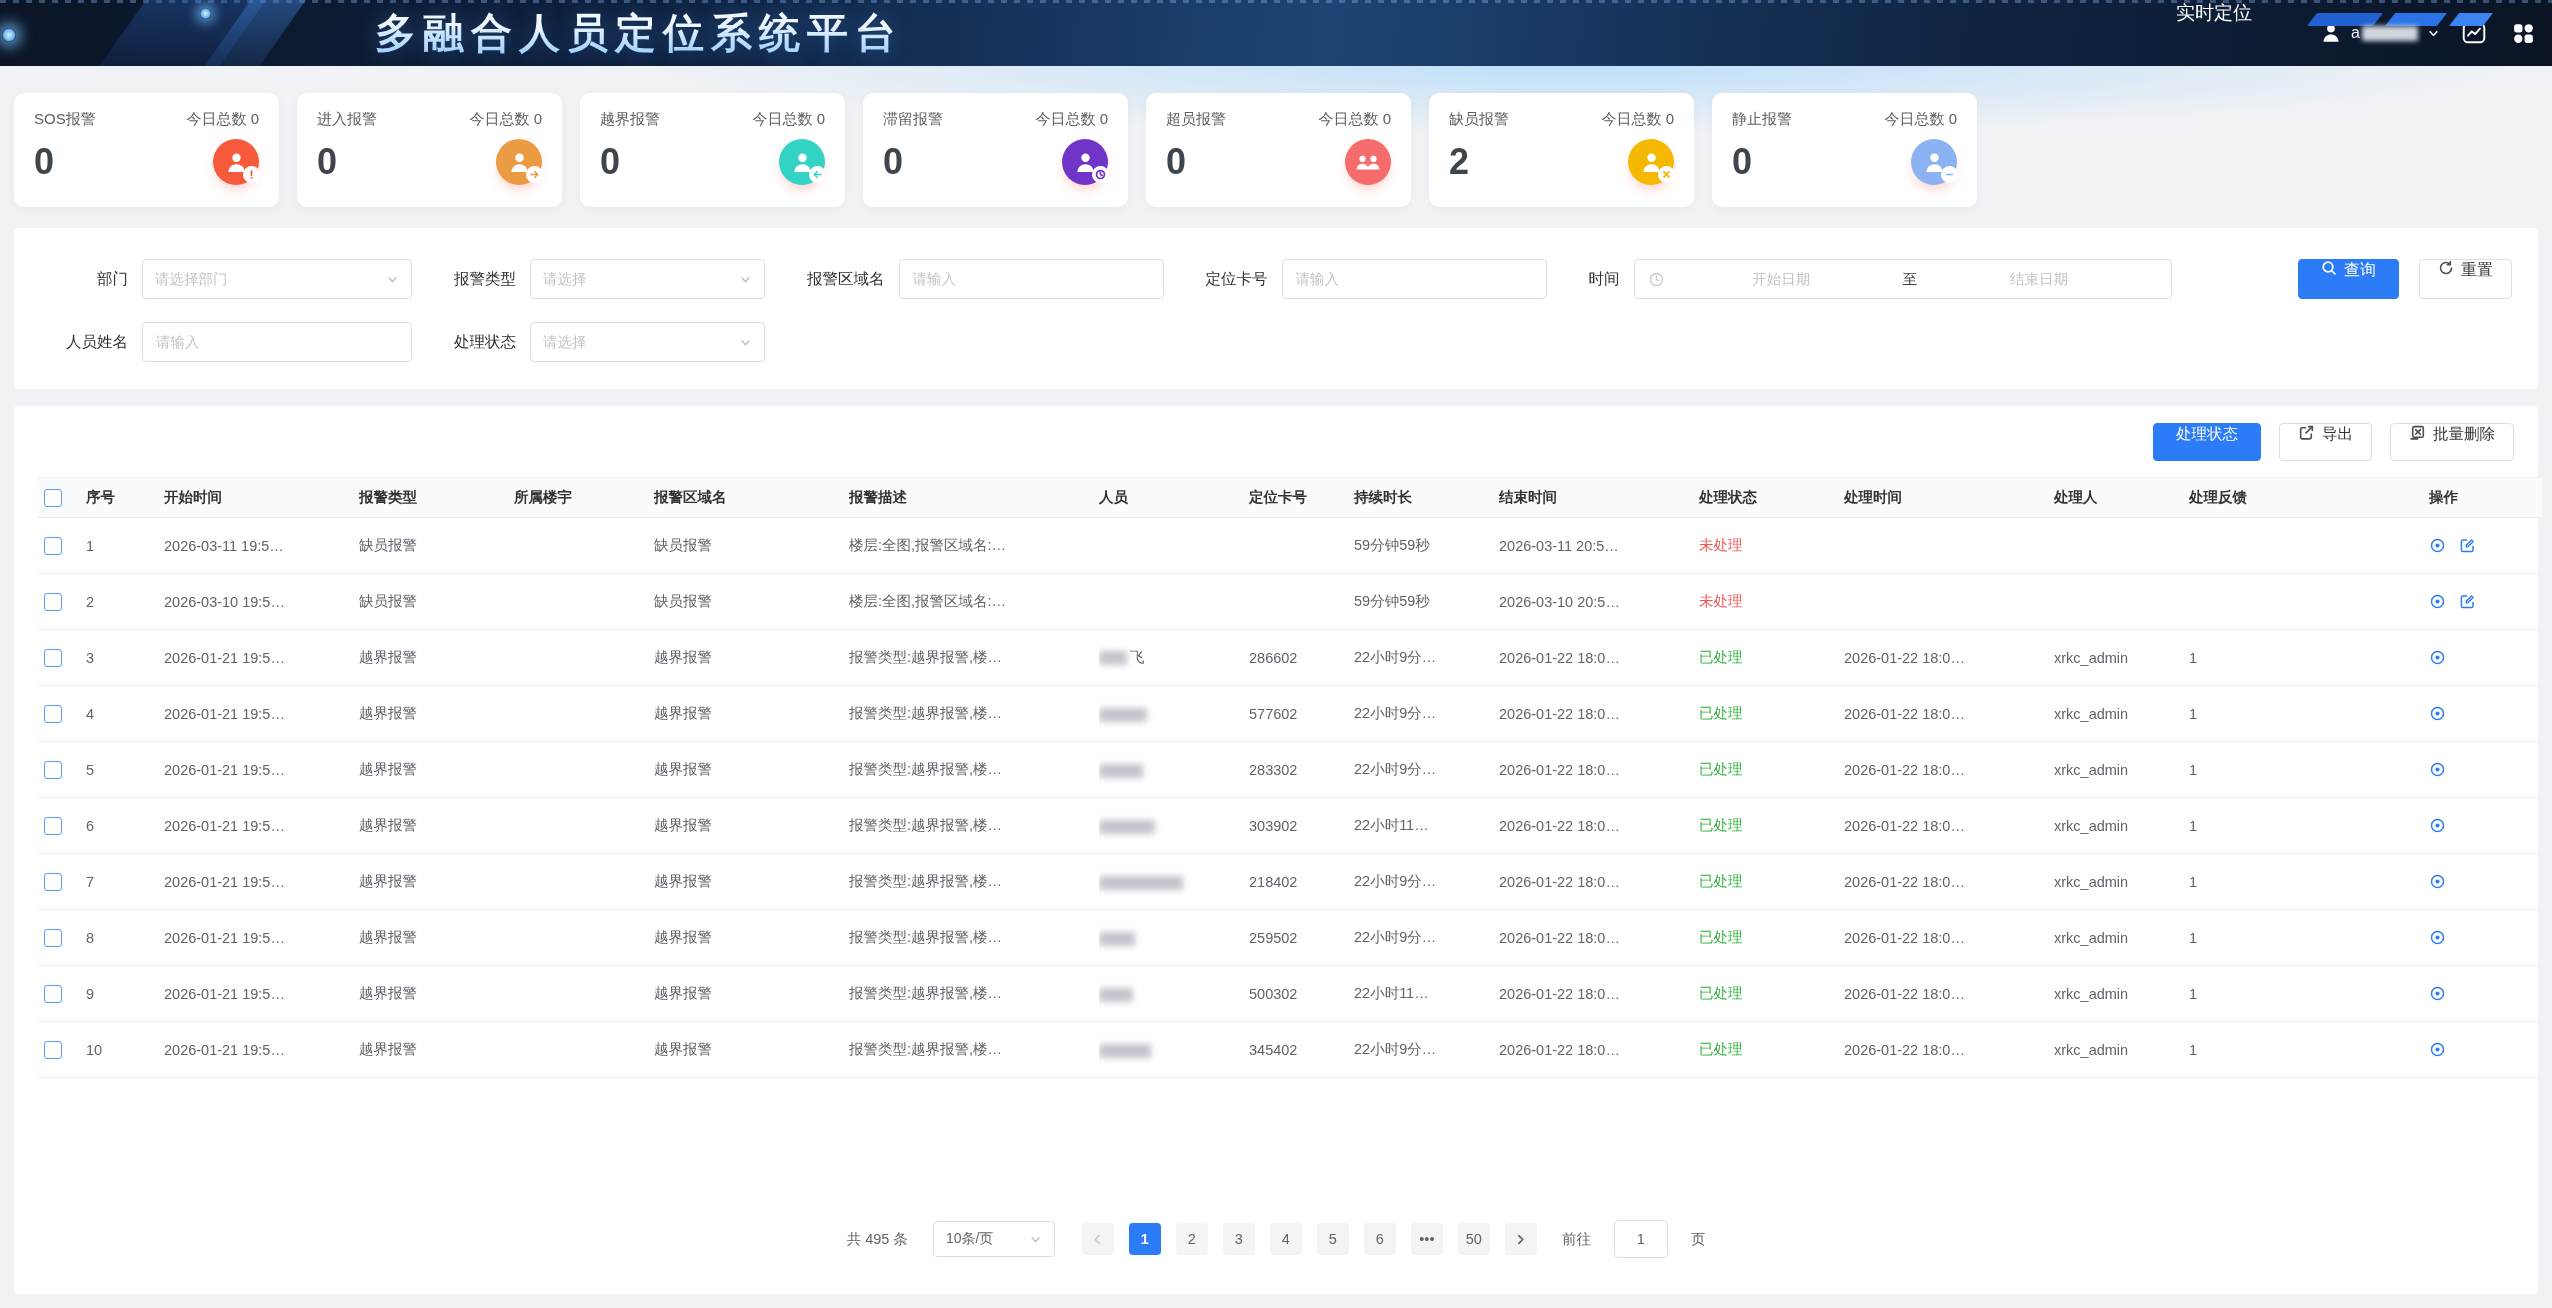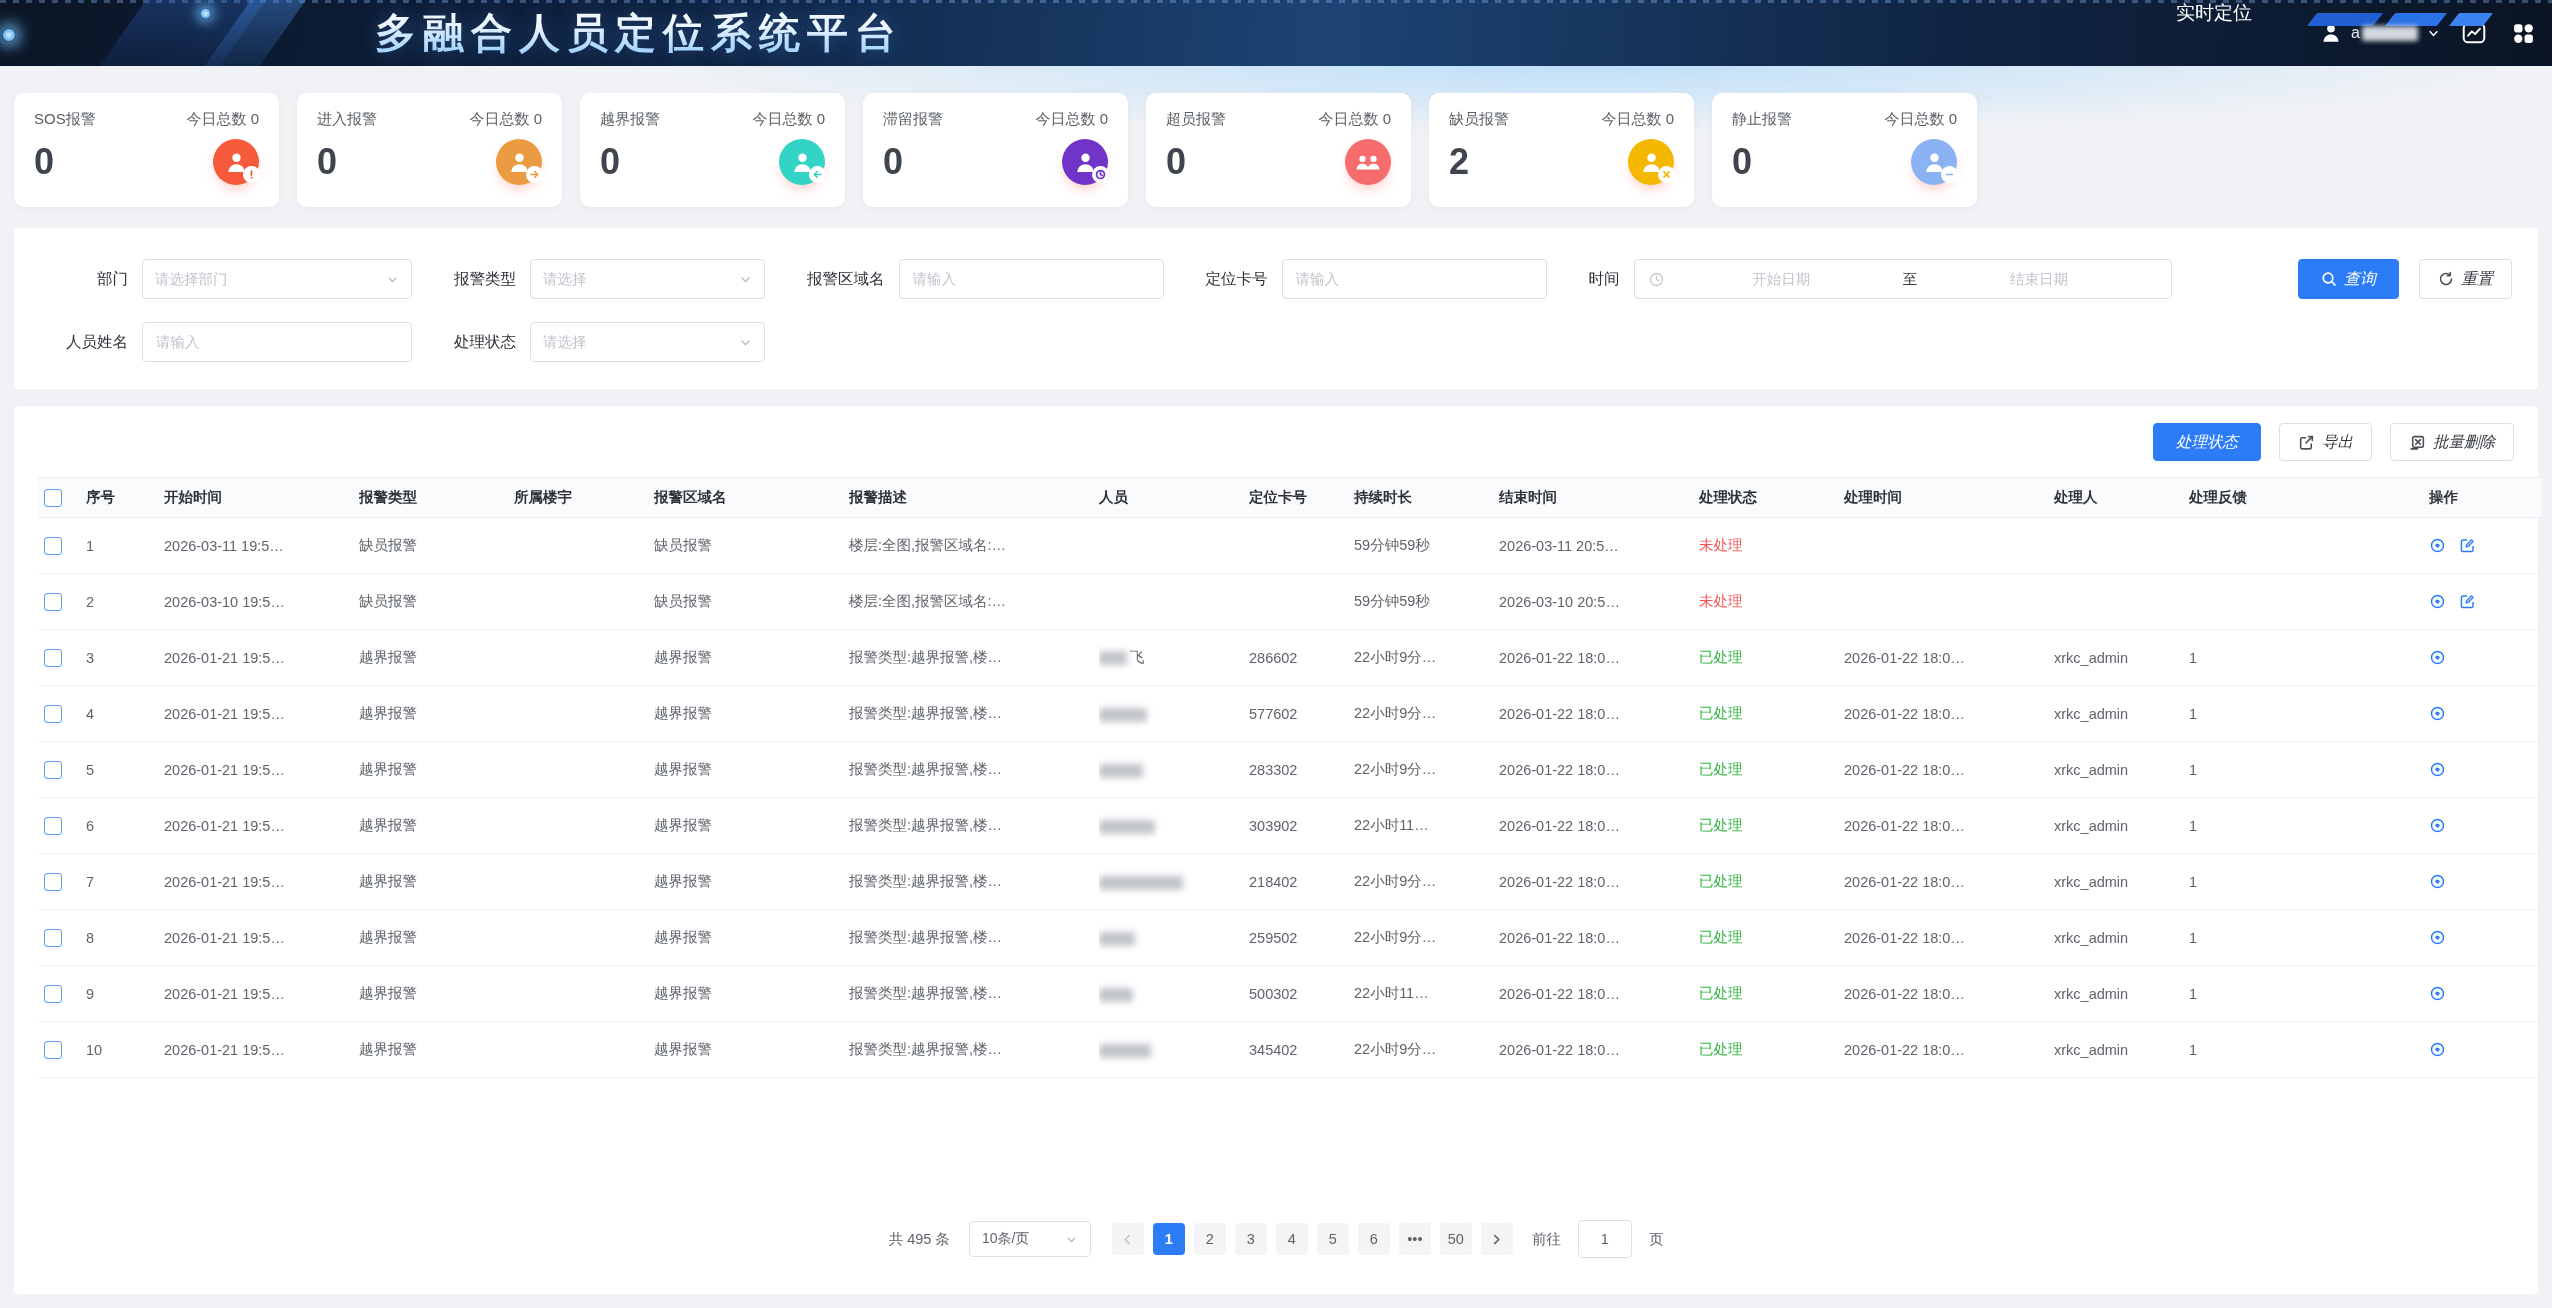--- a/index.html
+++ b/index.html
@@ -64,22 +64,22 @@
       display:flex;align-items:center;font-size:14.5px;color:#606266;}
   input.inp{padding:0 13px;outline:none;width:265px;}
   input.inp::placeholder{color:#bfc4cc;}
   .sel{padding:0 12px;justify-content:space-between;cursor:pointer;}
   .sel .ph{color:#bfc4cc;}
   .sel svg,.drange svg{flex:0 0 auto;}
   .w270{width:270px;} .w235{width:235px;} .w265{width:265px;}
   .drange{width:538px;padding:0 14px;color:#bfc4cc;}
   .drange .sep{color:#3a3f45;margin:0 4px;}
   .drange .dph{flex:1;text-align:center;}
-  .btn{height:40px;border-radius:4px;display:flex;align-items:center;justify-content:center;font-size:16px;
-      cursor:pointer;box-sizing:border-box;gap:7px;font-style:italic;}
+  .btn{height:40px;border-radius:4px;display:flex;justify-content:center;font-size:16px;
+      cursor:pointer;box-sizing:border-box;gap:7px;}
   .btn-primary{background:#2b7cf6;color:#fff;border:1px solid #2b7cf6;padding:0 22px;}
   .btn-plain{background:#fff;color:#33383f;border:1px solid #dcdfe6;padding:0 18px;}
   .f-actions{margin-left:auto;display:flex;gap:20px;}
 
   
   .table-panel{flex:1;margin:0 14px 14px;background:#fff;border-radius:4px;position:relative;z-index:1;
       padding:17px 24px 0;box-sizing:border-box;}
   .toolbar{display:flex;justify-content:flex-end;gap:18px;margin-bottom:16px;}
   .btn-sm{height:38px;font-size:15.5px;}
   table{width:100%;border-collapse:collapse;table-layout:fixed;}
@@ -90,21 +90,21 @@
   td{font-size:14.5px;color:#5e646b;}
   .cb{width:16px;height:16px;border:1px solid #5a9cf8;border-radius:3px;background:#fff;cursor:pointer;margin-left:6px;}
   .status{font-size:14.5px;}
   .status.pending{color:#f45454;}
   .status.done{color:#2eb33a;}
   .mask{display:inline-block;height:14px;border-radius:2px;background:#c2c5cb;filter:blur(3px);vertical-align:middle;}
   .op-icon{display:inline-flex;width:17px;height:17px;margin-right:13px;cursor:pointer;vertical-align:middle;}
   .op-icon svg{width:100%;height:100%;}
 
   
-  .pager{position:absolute;left:0;right:0;bottom:36px;display:flex;align-items:center;justify-content:center;gap:9px;}
+  .pager{position:absolute;left:0;right:0;bottom:36px;display:flex;align-items:center;justify-content:center;gap:15px;}
   .pg-total{font-size:14.5px;color:#5e646b;margin-right:10px;}
   .pg-size{width:122px;height:36px;border:1px solid #dcdfe6;border-radius:4px;display:flex;align-items:center;
       justify-content:space-between;padding:0 12px;box-sizing:border-box;font-size:14px;color:#5e646b;cursor:pointer;margin-right:12px;}
   .pg-btn{min-width:32px;height:32px;border-radius:4px;background:#f4f4f5;display:flex;align-items:center;
       justify-content:center;font-size:14.5px;color:#5e646b;cursor:pointer;padding:0 4px;box-sizing:border-box;}
   .pg-btn.disabled{color:#c3c8cf;cursor:default;}
   .pg-btn.active{background:#2b7cf6;color:#fff;font-weight:700;}
   .pg-goto{font-size:14.5px;color:#5e646b;margin-left:10px;}
   .pg-input{width:48px;height:34px;border:1px solid #dcdfe6;border-radius:4px;text-align:center;font-size:14.5px;
       color:#5e646b;outline:none;margin:0 8px;}

